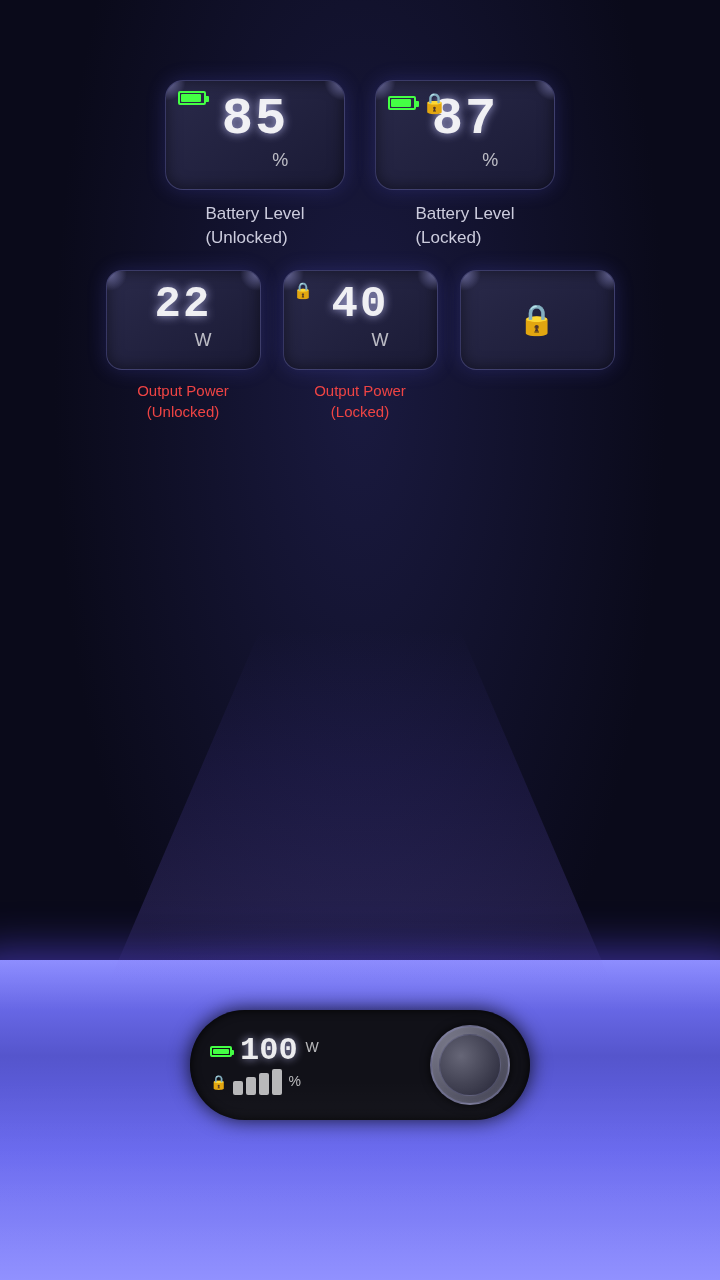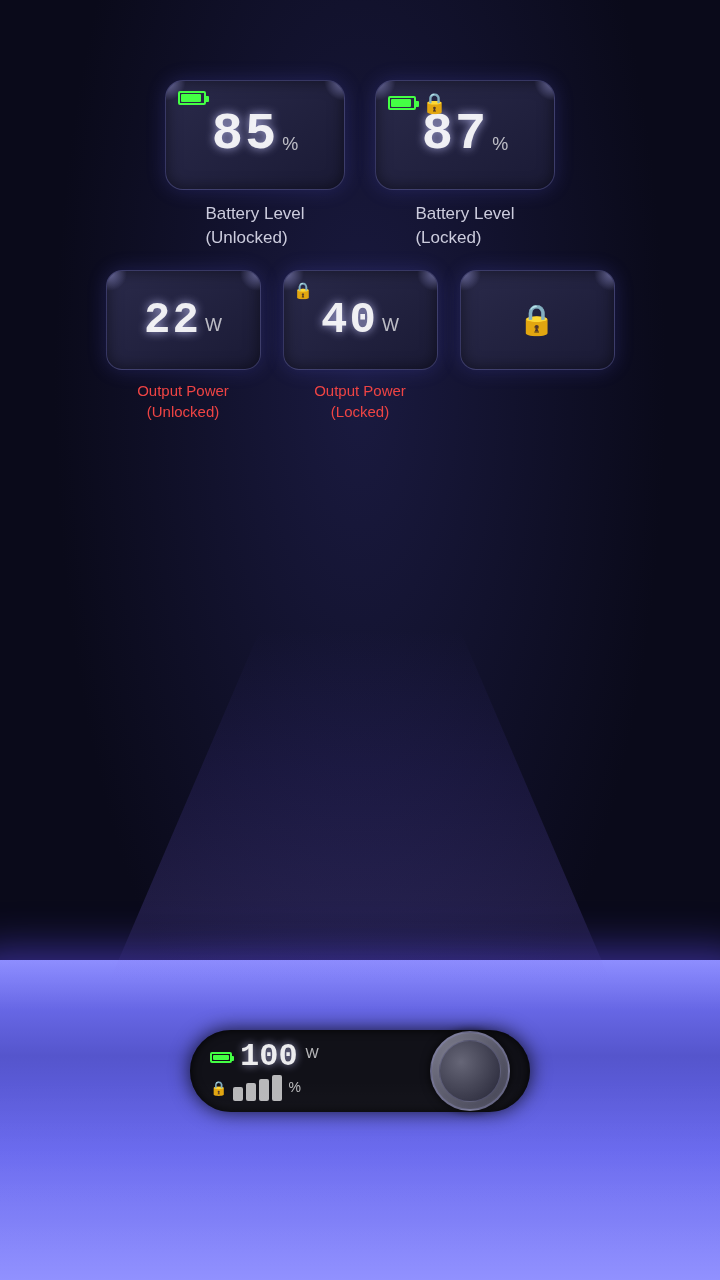--- a/index.html
+++ b/index.html
@@ -129,20 +129,21 @@
     .lock-icon {
       color: #ff3333;
       font-size: 20px;
     }
 
     
     .digital-display {
       display: flex;
       align-items: flex-start;
       gap: 4px;
+      flex-direction: column;
     }
 
     .digit-large {
       font-size: 52px;
       font-weight: bold;
       color: rgba(255,255,255,0.9);
       font-family: 'Courier New', monospace;
       letter-spacing: 2px;
       text-shadow: 0 0 10px rgba(200,200,255,0.8);
       line-height: 1;
@@ -259,29 +260,28 @@
       background: linear-gradient(180deg, rgba(255,255,255,0.15) 0%, transparent 100%);
       border-radius: 40px 40px 0 0;
     }
 
     .device-screen-area {
       position: absolute;
       top: 50px;
       left: 50%;
       transform: translateX(-50%);
       width: 340px;
-      height: 82px;
+      height: 110px;
       background: #111118;
       border-radius: 55px;
       display: flex;
       align-items: center;
       justify-content: space-between;
       padding: 0 20px;
       box-shadow: 0 0 20px rgba(0,0,0,0.8), inset 0 0 10px rgba(0,0,0,0.9);
-      margin-top: 20px;
     }
 
     .device-display-content {
       display: flex;
       flex-direction: column;
       gap: 2px;
     }
 
     .device-top-row {
       display: flex;

